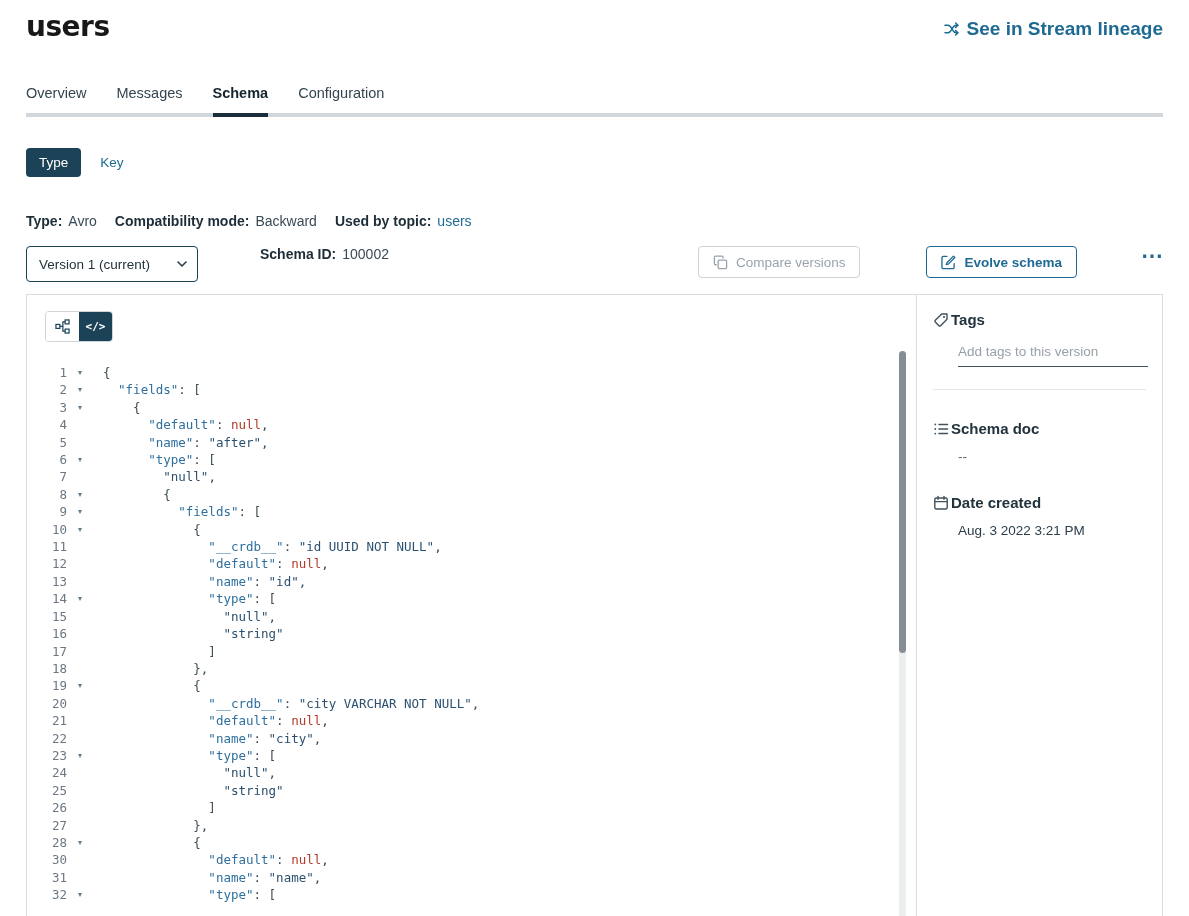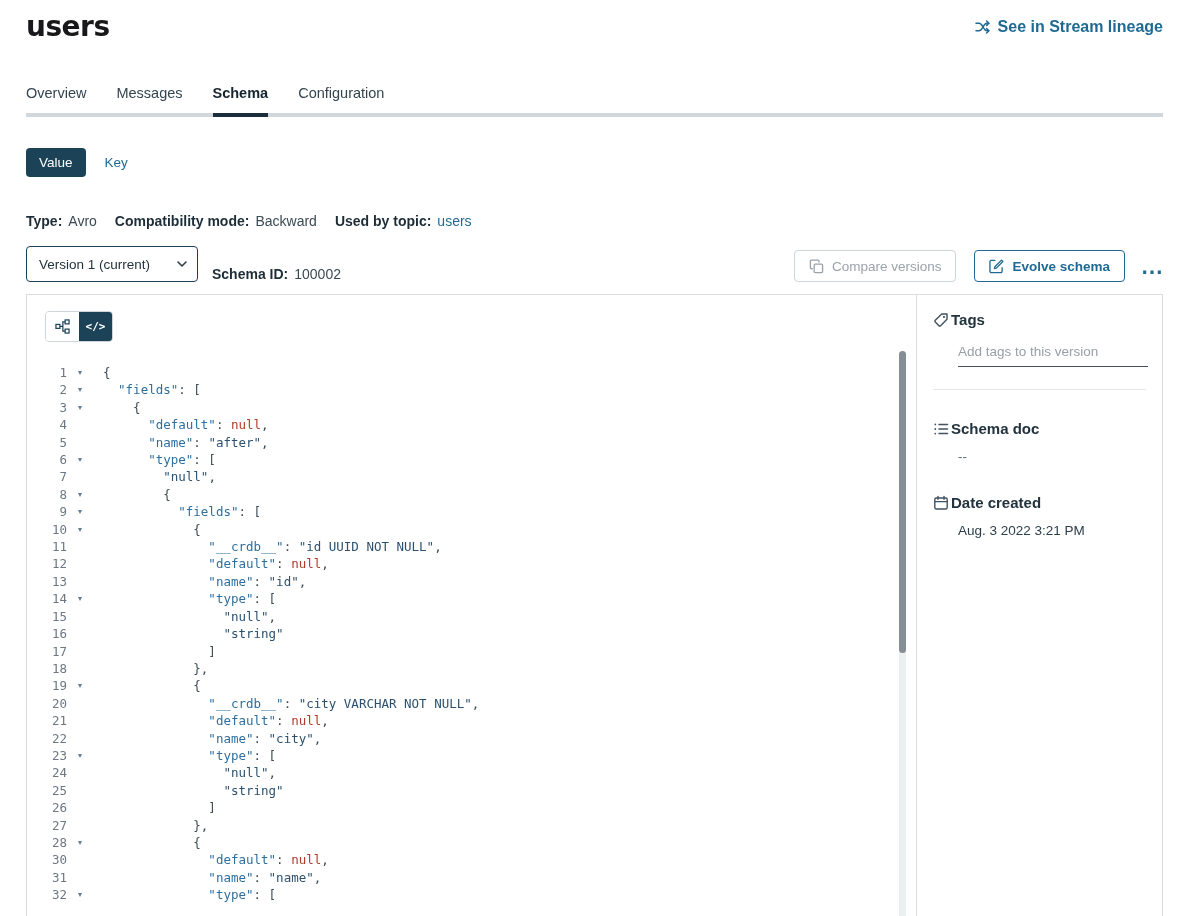--- a/index.html
+++ b/index.html
@@ -3,42 +3,42 @@
 <meta charset="utf-8">
 <style>
   * { margin:0; padding:0; box-sizing:border-box; }
   html,body { width:1189px; height:916px; overflow:hidden; background:#fff;
     font-family:"Liberation Sans", sans-serif; color:#25343f; }
   .page { padding:0 26px; position:relative; }
 
   
   .topbar { display:flex; justify-content:space-between; align-items:flex-start; padding-top:10px; }
   .page-title { font-family:"DejaVu Sans", sans-serif; font-weight:700; font-size:28px; color:#18181a; letter-spacing:-0.5px; }
-  .lineage-link { display:flex; align-items:center; gap:7px; color:#1f6a93; font-size:16px; font-weight:700; margin-top:8px; cursor:pointer; }
+  .lineage-link { display:flex; align-items:center; gap:7px; color:#1f6a93; font-size:19px; font-weight:700; margin-top:8px; cursor:pointer; }
 
   
   .tabs { display:flex; gap:30px; margin-top:42px; border-bottom:4px solid #d2d7db; }
   .tab { padding-bottom:12px; font-size:14.5px; color:#33454f; cursor:pointer; position:relative; }
   .tab.active { color:#16242e; font-weight:700; }
   .tab.active::after { content:""; position:absolute; left:0; right:0; bottom:-4px; height:4px; background:#1b2d3a; }
 
   
   .toggle-row { margin-top:31px; display:flex; align-items:center; }
   .btn-value { background:#1c4257; color:#fff; font-size:13.5px; padding:7px 13px; border-radius:4px; cursor:pointer; }
   .btn-key { color:#1f6a93; margin-left:19px; font-size:13.5px; cursor:pointer; }
 
   
   .meta-row { margin-top:36px; display:flex; gap:18px; font-size:14px; align-items:center; }
   .meta-item { display:flex; gap:6px; }
   .meta-label { font-weight:700; color:#1d2d38; }
   .meta-value { color:#3a4a55; }
   .meta-value.link { color:#1f6a93; cursor:pointer; }
 
   
-  .version-row { margin-top:17px; display:flex; align-items:flex-end; }
+  .version-row { margin-top:17px; display:flex; align-items:flex-start;gap:48px; }
   .select { width:172px; height:36px; border:1px solid #1c4257; border-radius:4px; display:flex; align-items:center; justify-content:space-between; padding:0 10px 0 12px; font-size:13.5px; color:#23333d; cursor:pointer; background:#fff; }
   .schema-id { margin-left:14px; display:flex; gap:6px; font-size:14px; }
   .vspacer { flex:1; }
   .btn { height:32px; border-radius:4px; background:#fff; display:flex; align-items:center; gap:8px; padding:0 14px; font-size:13.5px; cursor:pointer; }
   .btn-compare { border:1px solid #ced3d7; color:#9aa3ab; }
   .btn-evolve { border:1px solid #1f6a93; color:#1f6a93; font-weight:700; margin-left:18px; }
   .more-btn { margin-left:16px; color:#1f6a93; font-size:22px; line-height:20px; cursor:pointer; font-weight:700; }
 
   
   .content { margin-top:12px; border:1px solid #d9dde0; display:flex; height:660px; }
@@ -97,21 +97,21 @@
   </div>
 
   <div class="tabs">
     <div class="tab">Overview</div>
     <div class="tab">Messages</div>
     <div class="tab active">Schema</div>
     <div class="tab">Configuration</div>
   </div>
 
   <div class="toggle-row">
-    <div class="btn-value">Value</div>
+    <div class="btn-value">Type</div>
     <div class="btn-key">Key</div>
   </div>
 
   <div class="meta-row">
     <div class="meta-item">
       <span class="meta-label">Type:</span>
       <span class="meta-value">Avro</span>
     </div>
     <div class="meta-item">
       <span class="meta-label">Compatibility mode:</span>

